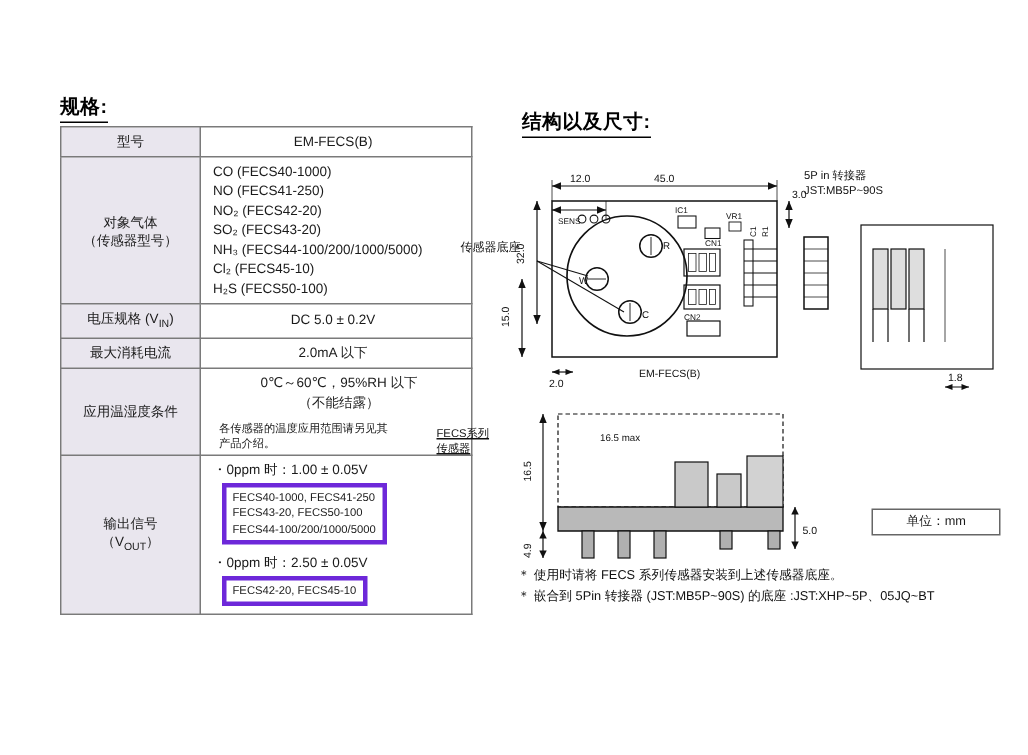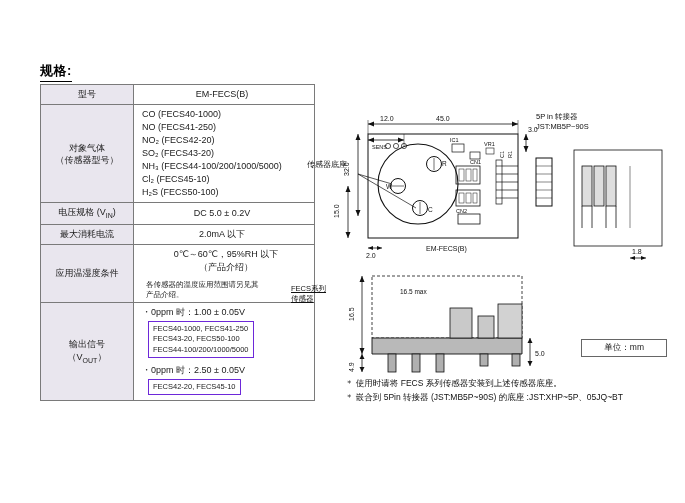--- a/index.html
+++ b/index.html
@@ -50,21 +50,21 @@
     background:#ffffff;
     padding-left:8px;
     line-height:1.45;
   }
   .center{text-align:center;padding-left:0 !important;}
   sub{font-size:7px;}
   .note-small{font-size:7.5px;line-height:1.3;color:#222;}
   .gasline{line-height:1.5;}
   .boxed{
     display:inline-block;
-    border:1px solid #6d28d9;
+    border:3px solid #6d28d9;
     padding:2px 4px;
     font-size:7.5px;
     line-height:1.35;
     margin:2px 0 2px 6px;
     vertical-align:middle;
   }
 
   
   .diagram{position:absolute;left:330px;top:52px;width:345px;height:330px;}
 
@@ -133,21 +133,21 @@
       <td class="value center">DC 5.0 ± 0.2V</td>
     </tr>
     <tr>
       <td class="label">最大消耗电流</td>
       <td class="value center">2.0mA 以下</td>
     </tr>
     <tr>
       <td class="label">应用温湿度条件</td>
       <td class="value" style="text-align:center;">
         <div>0℃～60℃，95%RH 以下</div>
-        <div>（产品介绍）</div>
+        <div>（不能结露）</div>
         <div style="height:6px;"></div>
         <div class="note-small" style="text-align:left;padding-left:4px;">各传感器的温度应用范围请另见其</div>
         <div class="note-small" style="text-align:left;padding-left:4px;">产品介绍。</div>
       </td>
     </tr>
     <tr>
       <td class="label">
         <div>输出信号</div>
         <div>
           <span>（V</span><sub>OUT</sub><span>）</span>
@@ -163,20 +163,21 @@
         <div style="height:4px;"></div>
         <div>・0ppm 时：2.50 ± 0.05V</div>
         <div class="boxed">
           <div>FECS42-20, FECS45-10</div>
         </div>
       </td>
     </tr>
   </tbody>
     </table>
 
+  <div class="heading" id="struct-heading">结构以及尺寸:</div>
 
   <div class="diagram">
     <svg width="345" height="330" viewBox="0 0 345 330">
       <g stroke="#111" fill="none" stroke-width="0.8">
 
         <rect x="38" y="38" width="150" height="104" fill="#ffffff" stroke="#111" stroke-width="1"></rect>
 
         <line x1="38" y1="28" x2="188" y2="28" stroke="#111"></line>
         <line x1="38" y1="24" x2="38" y2="38" stroke="#111" stroke-width="0.5"></line>
         <line x1="188" y1="24" x2="188" y2="38" stroke="#111" stroke-width="0.5"></line>

